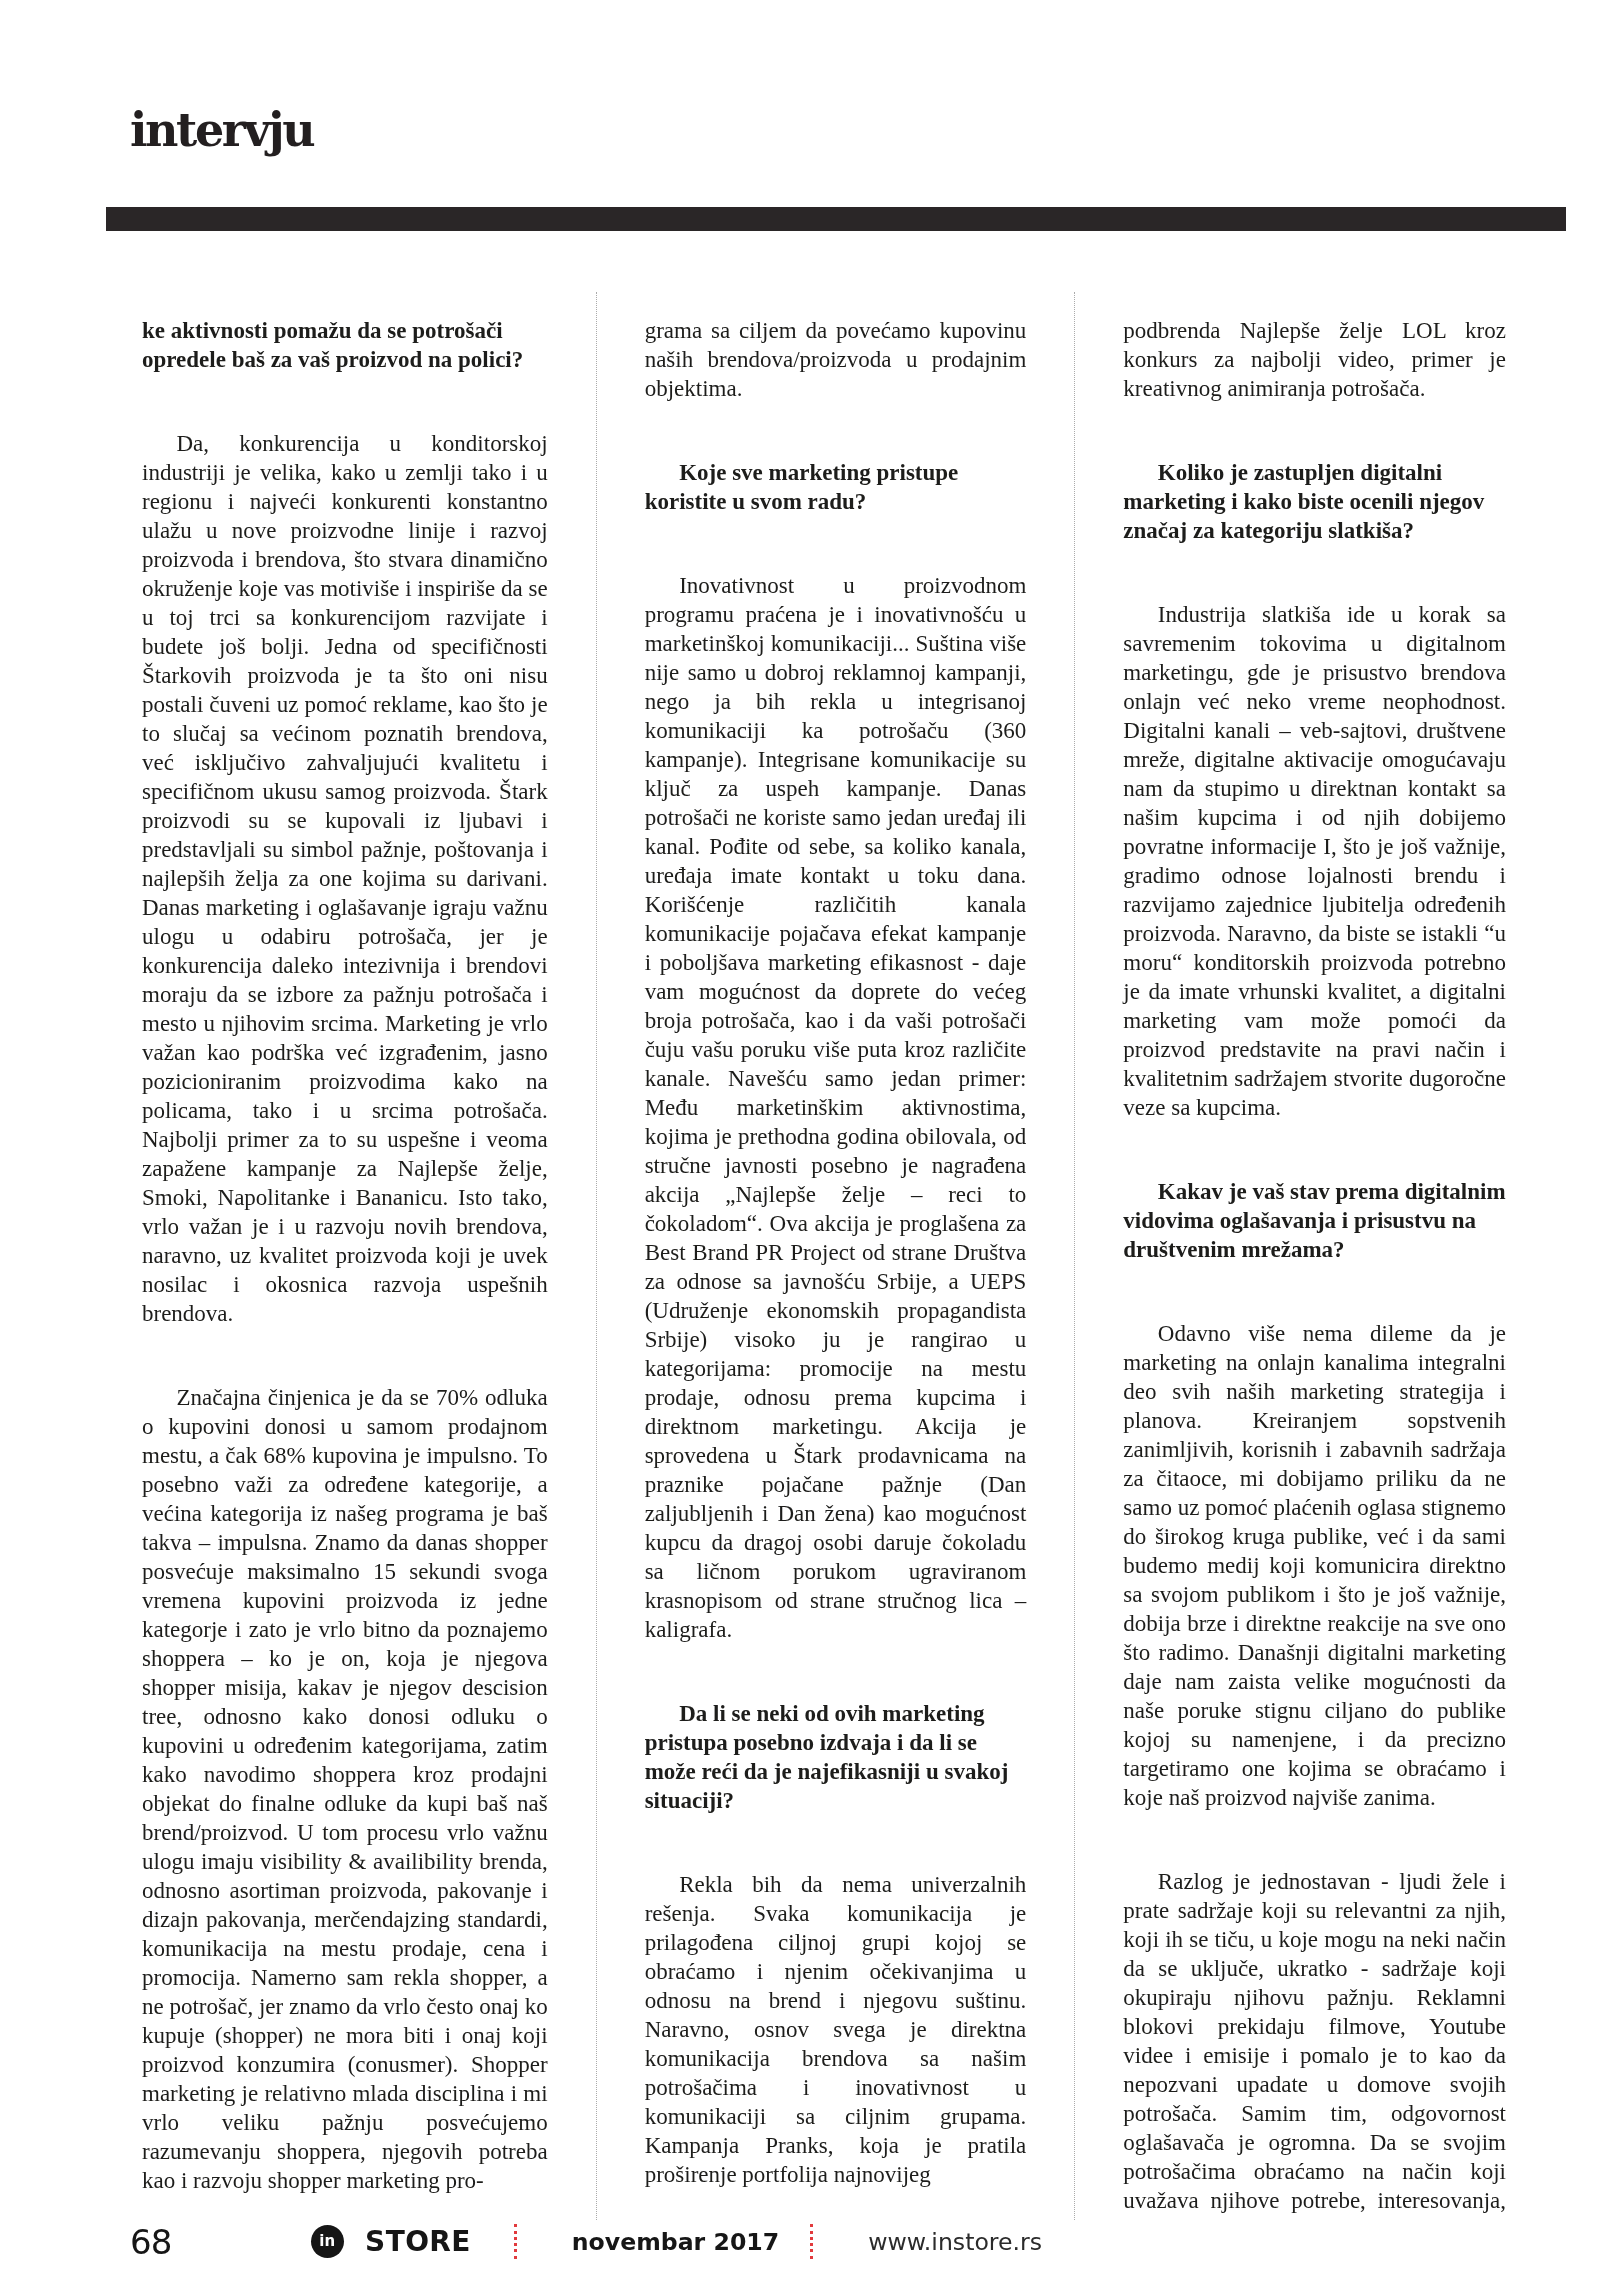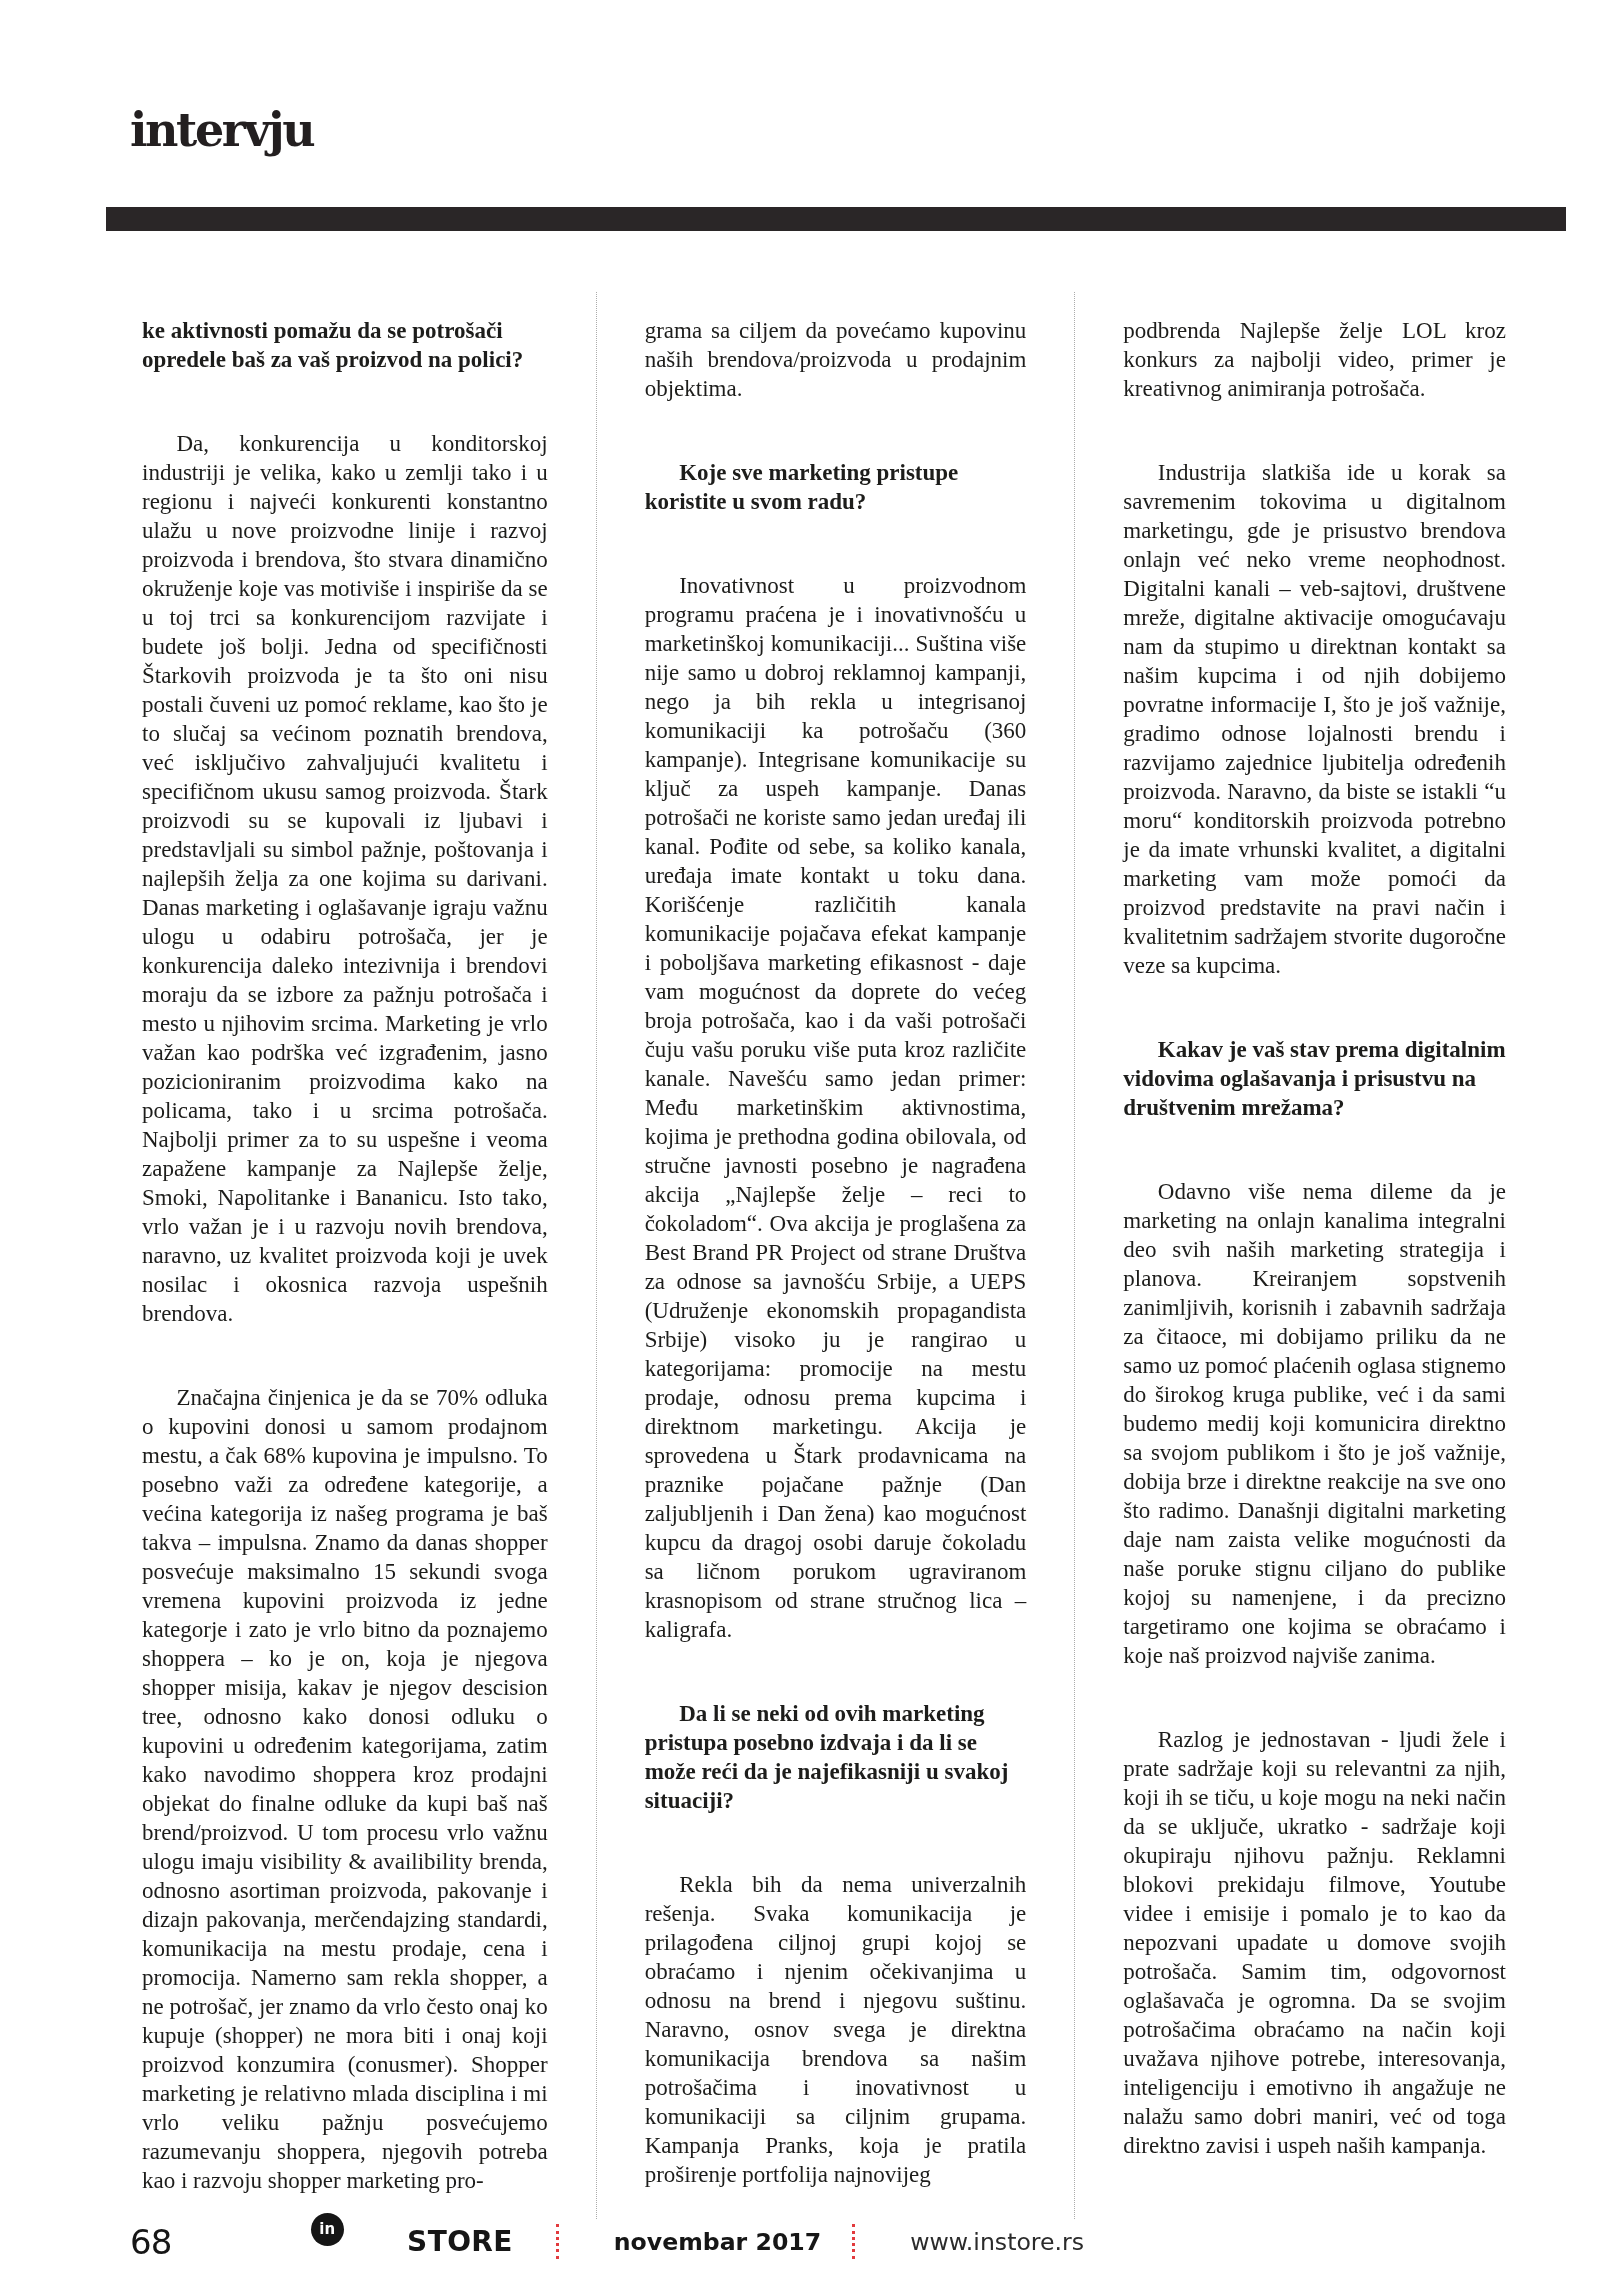--- a/index.html
+++ b/index.html
@@ -35,21 +35,21 @@
     text-align:center; font-style:italic; font-weight:bold;
     font-family:"DejaVu Serif", serif; font-size:26px; line-height:41px;
     color:#e23a3d; text-indent:0;
   }
 
   .footer {
     position:absolute; left:82px; bottom:25px; display:flex; align-items:center;
     font-family:"DejaVu Sans", sans-serif; color:#161616;
   }
   .pagenum { font-size:34px; font-weight:normal; letter-spacing:-0.8px; }
-  .brand { display:flex; margin-left:115px;gap:42px; }
+  .brand { display:flex; align-items:center; margin-left:115px; }
   .logo-circle {
     width:33px; height:33px; border-radius:50%; background:#161616; color:#fff;
     display:flex; align-items:center; justify-content:center;
     font-size:15px; font-weight:bold; line-height:1;
   }
   .logo-store { margin-left:9.4px; font-size:28px; font-weight:bold; letter-spacing:0.4px; }
   .fsep { height:35px; border-left:3.1px dotted #e23a3d; margin:0 19px; }
   .issue { font-size:23.6px; font-weight:bold; }
   .site { font-size:23.6px; color:#2b2b2b; font-weight:normal; }
 </style>
@@ -74,20 +74,21 @@
     <section class="col col-2">
       <p class="a noindent">grama sa ciljem da povećamo kupovinu naših brendova/proizvoda u prodajnim objektima.</p>
       <h2 class="q">Koje sve marketing pristupe koristite u svom radu?</h2>
       <p class="a">Inovativnost u proizvodnom programu praćena je i inovativnošću u marketinškoj komunikaciji... Suština više nije samo u dobroj reklamnoj kampanji, nego ja bih rekla u integrisanoj komunikaciji ka potrošaču (360 kampanje). Integrisane komunikacije su ključ za uspeh kampanje. Danas potrošači ne koriste samo jedan uređaj ili kanal. Pođite od sebe, sa koliko kanala, uređaja imate kontakt u toku dana. Korišćenje različitih kanala komunikacije pojačava efekat kampanje i poboljšava marketing efikasnost - daje vam mogućnost da doprete do većeg broja potrošača, kao i da vaši potrošači čuju vašu poruku više puta kroz različite kanale. Navešću samo jedan primer: Među marketinškim aktivnostima, kojima je prethodna godina obilovala, od stručne javnosti posebno je nagrađena akcija „Najlepše želje – reci to čokoladom“. Ova akcija je proglašena za Best Brand PR Project od strane Društva za odnose sa javnošću Srbije, a UEPS (Udruženje ekonomskih propagandista Srbije) visoko ju je rangirao u kategorijama: promocije na mestu prodaje, odnosu prema kupcima i direktnom marketingu. Akcija je sprovedena u Štark prodavnicama na praznike pojačane pažnje (Dan zaljubljenih i Dan žena) kao mogućnost kupcu da dragoj osobi daruje čokoladu sa ličnom porukom ugraviranom krasnopisom od strane stručnog lica – kaligrafa.</p>
       <h2 class="q">Da li se neki od ovih marketing pristupa posebno izdvaja i da li se može reći da je najefikasniji u svakoj situaciji?</h2>
       <p class="a">Rekla bih da nema univerzalnih rešenja. Svaka komunikacija je prilagođena ciljnoj grupi kojoj se obraćamo i njenim očekivanjima u odnosu na brend i njegovu suštinu. Naravno, osnov svega je direktna komunikacija brendova sa našim potrošačima i inovativnost u komunikaciji sa ciljnim grupama. Kampanja Pranks, koja je pratila proširenje portfolija najnovijeg</p>
     </section>
 
     <section class="col col-3">
       <p class="a noindent">podbrenda Najlepše želje LOL kroz konkurs za najbolji video, primer je kreativnog animiranja potrošača.</p>
+      <h2 class="q">Koliko je zastupljen digitalni marketing i kako biste ocenili njegov značaj za kategoriju slatkiša?</h2>
       <p class="a">Industrija slatkiša ide u korak sa savremenim tokovima u digitalnom marketingu, gde je prisustvo brendova onlajn već neko vreme neophodnost. Digitalni kanali – veb-sajtovi, društvene mreže, digitalne aktivacije omogućavaju nam da stupimo u direktnan kontakt sa našim kupcima i od njih dobijemo povratne informacije I, što je još važnije, gradimo odnose lojalnosti brendu i razvijamo zajednice ljubitelja određenih proizvoda. Naravno, da biste se istakli “u moru“ konditorskih proizvoda potrebno je da imate vrhunski kvalitet, a digitalni marketing vam može pomoći da proizvod predstavite na pravi način i kvalitetnim sadržajem stvorite dugoročne veze sa kupcima.</p>
       <h2 class="q">Kakav je vaš stav prema digitalnim vidovima oglašavanja i prisustvu na društvenim mrežama?</h2>
       <p class="a">Odavno više nema dileme da je marketing na onlajn kanalima integralni deo svih naših marketing strategija i planova. Kreiranjem sopstvenih zanimljivih, korisnih i zabavnih sadržaja za čitaoce, mi dobijamo priliku da ne samo uz pomoć plaćenih oglasa stignemo do širokog kruga publike, već i da sami budemo medij koji komunicira direktno sa svojom publikom i što je još važnije, dobija brze i direktne reakcije na sve ono što radimo. Današnji digitalni marketing daje nam zaista velike mogućnosti da naše poruke stignu ciljano do publike kojoj su namenjene, i da precizno targetiramo one kojima se obraćamo i koje naš proizvod najviše zanima.</p>
       <p class="a">Razlog je jednostavan - ljudi žele i prate sadržaje koji su relevantni za njih, koji ih se tiču, u koje mogu na neki način da se uključe, ukratko - sadržaje koji okupiraju njihovu pažnju. Reklamni blokovi prekidaju filmove, Youtube videe i emisije i pomalo je to kao da nepozvani upadate u domove svojih potrošača. Samim tim, odgovornost oglašavača je ogromna. Da se svojim potrošačima obraćamo na način koji uvažava njihove potrebe, interesovanja, inteligenciju i emotivno ih angažuje ne nalažu samo dobri maniri, već od toga direktno zavisi i uspeh naših kampanja.</p>
     </section>
 
   </main>
 
   <footer class="footer">
     <span class="pagenum">68</span>

